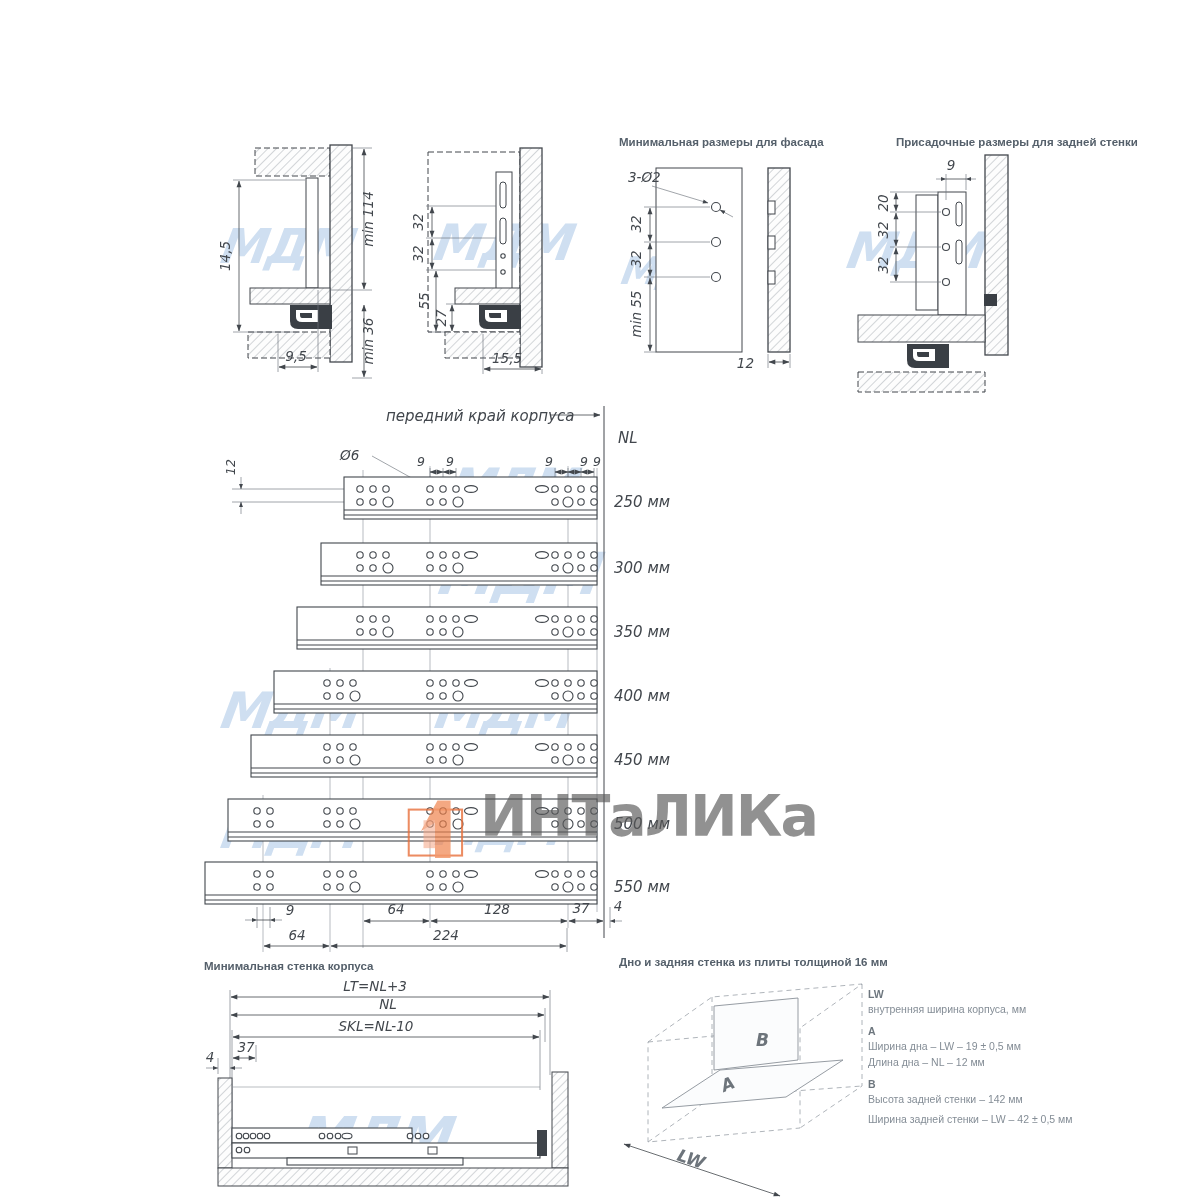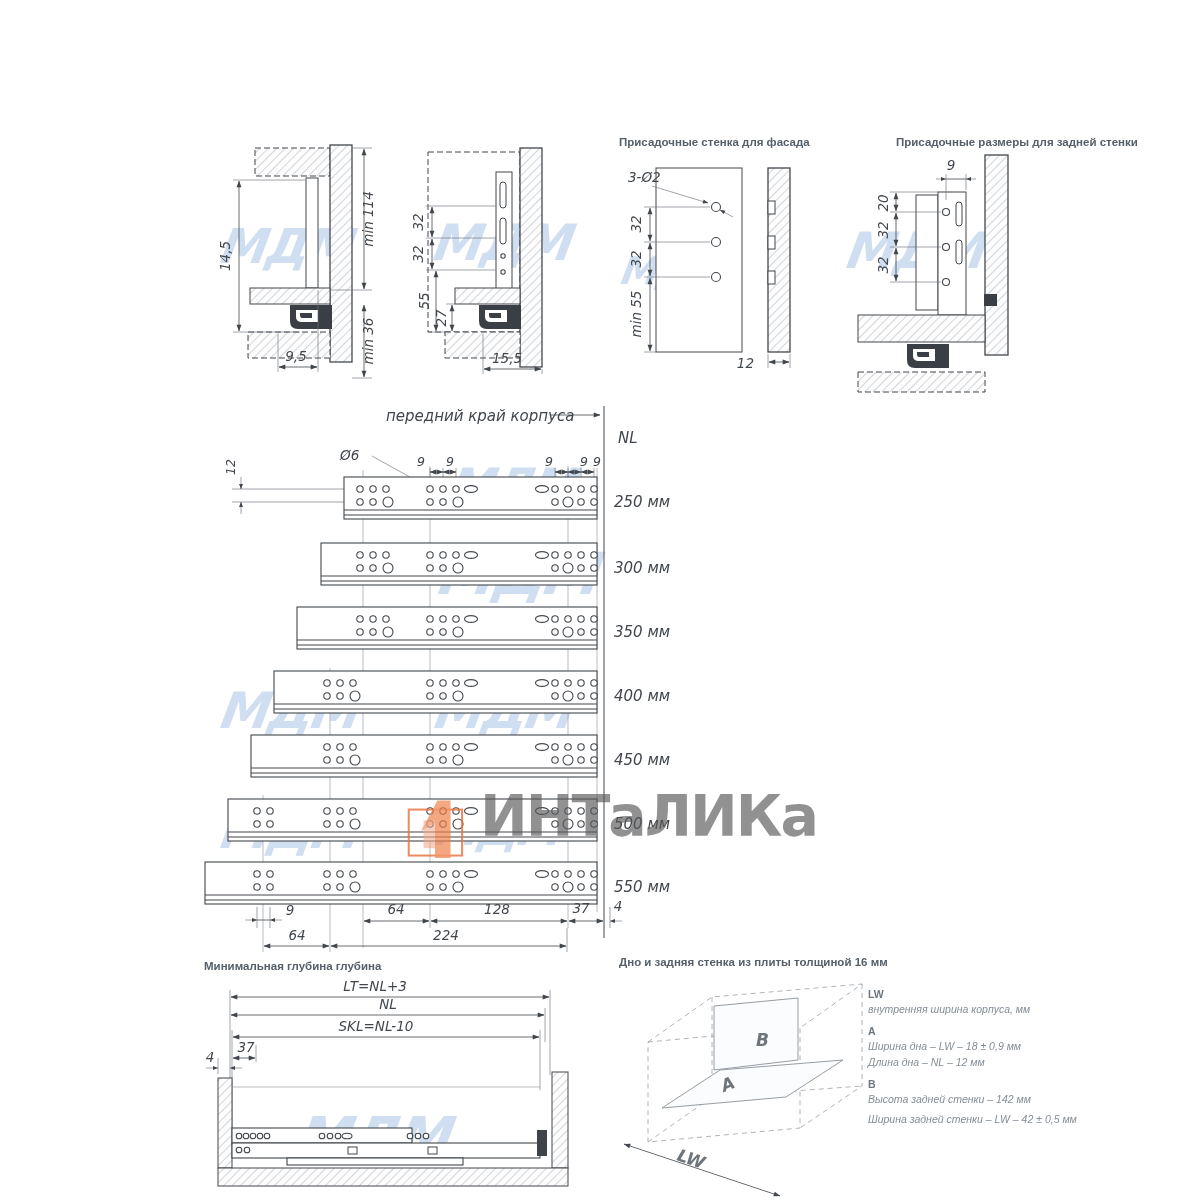--- a/index.html
+++ b/index.html
@@ -8,21 +8,21 @@
   #draw{position:absolute;left:0;top:0;z-index:2;}
   .wm{position:absolute;z-index:1;font-family:"DejaVu Sans",sans-serif;font-style:italic;
       font-weight:800;color:#cfdff1;letter-spacing:-2px;transform:skewX(-10deg);
       white-space:nowrap;user-select:none;line-height:1;}
   .sec-title{position:absolute;z-index:3;font:600 11.5px "Liberation Sans",sans-serif;
       color:#55606b;white-space:nowrap;}
   .notes{position:absolute;z-index:3;left:868px;top:988px;width:210px;
       font:10.5px/1.25 "Liberation Sans",sans-serif;color:#848d96;}
   .notes .h{font-weight:700;color:#6d767e;margin-top:9px;}
   .notes .h:first-child{margin-top:0;}
-  .notes .t{margin-top:2px;font-style:italic;}
+  .notes .t{margin-top:2px;}
   .notes .gap{margin-top:7px;}
   #logo{position:absolute;z-index:4;left:398px;top:780px;width:420px;height:96px;opacity:.8;}
   #logo .mark{position:absolute;left:0;top:14px;width:74px;height:64px;}
   #logo .brand{position:absolute;left:82px;top:2px;font-family:"DejaVu Sans",sans-serif;
       font-weight:700;font-size:57px;letter-spacing:-2px;color:rgba(88,88,88,.82);
       white-space:nowrap;line-height:1.2;}
   text.d{font:italic 13.5px "DejaVu Sans",sans-serif;fill:#42474d;}
   text.d15{font-size:15px;}
   text.d12{font-size:12.5px;}
   text.iso{font:italic 700 17px "DejaVu Sans",sans-serif;fill:#6d747b;}
@@ -49,30 +49,30 @@
   <div class="wm" style="left:848px;top:226px;font-size:50px">МДМ</div>
   <div class="wm" style="left:622px;top:252px;font-size:38px">МДМ</div>
   <div class="wm" style="left:452px;top:462px;font-size:46px">МДМ</div>
   <div class="wm" style="left:440px;top:545px;font-size:58px">МДМ</div>
   <div class="wm" style="left:222px;top:686px;font-size:50px">МДМ</div>
   <div class="wm" style="left:436px;top:686px;font-size:50px">МДМ</div>
   <div class="wm" style="left:222px;top:806px;font-size:50px">МДМ</div>
   <div class="wm" style="left:436px;top:806px;font-size:46px">МДМ</div>
   <div class="wm" style="left:300px;top:1110px;font-size:55px">МДМ</div>
 
-  <div class="sec-title" style="left:619px;top:136px">Присадочные стенка для фасада</div>
+  <div class="sec-title" style="left:619px;top:136px">Минимальная размеры для фасада</div>
   <div class="sec-title" style="left:896px;top:136px">Присадочные размеры для задней стенки</div>
-  <div class="sec-title" style="left:204px;top:960px">Минимальная глубина глубина</div>
+  <div class="sec-title" style="left:204px;top:960px">Минимальная стенка корпуса</div>
   <div class="sec-title" style="left:619px;top:956px">Дно и задняя стенка из плиты толщиной 16 мм</div>
 
   <div class="notes">
     <div class="h">LW</div>
     <div class="t">внутренняя ширина корпуса, мм</div>
     <div class="h">A</div>
-    <div class="t">Ширина дна – LW – 18 ± 0,9 мм</div>
+    <div class="t">Ширина дна – LW – 19 ± 0,5 мм</div>
     <div class="t">Длина дна – NL – 12 мм</div>
     <div class="h">B</div>
     <div class="t">Высота задней стенки – 142 мм</div>
     <div class="t gap">Ширина задней стенки – LW – 42 ± 0,5 мм</div>
   </div>
 
   <div id="logo">
     <svg class="mark" viewBox="0 0 74 78">
       <rect x="5" y="19" width="65" height="56" fill="none" stroke="#e8703c" stroke-width="2.5"></rect>
       <path d="M20 45 L40 8 L56 8 L56 78 L37 78 L37 35 Z" fill="#ee7f48" opacity="0.85"></path>

